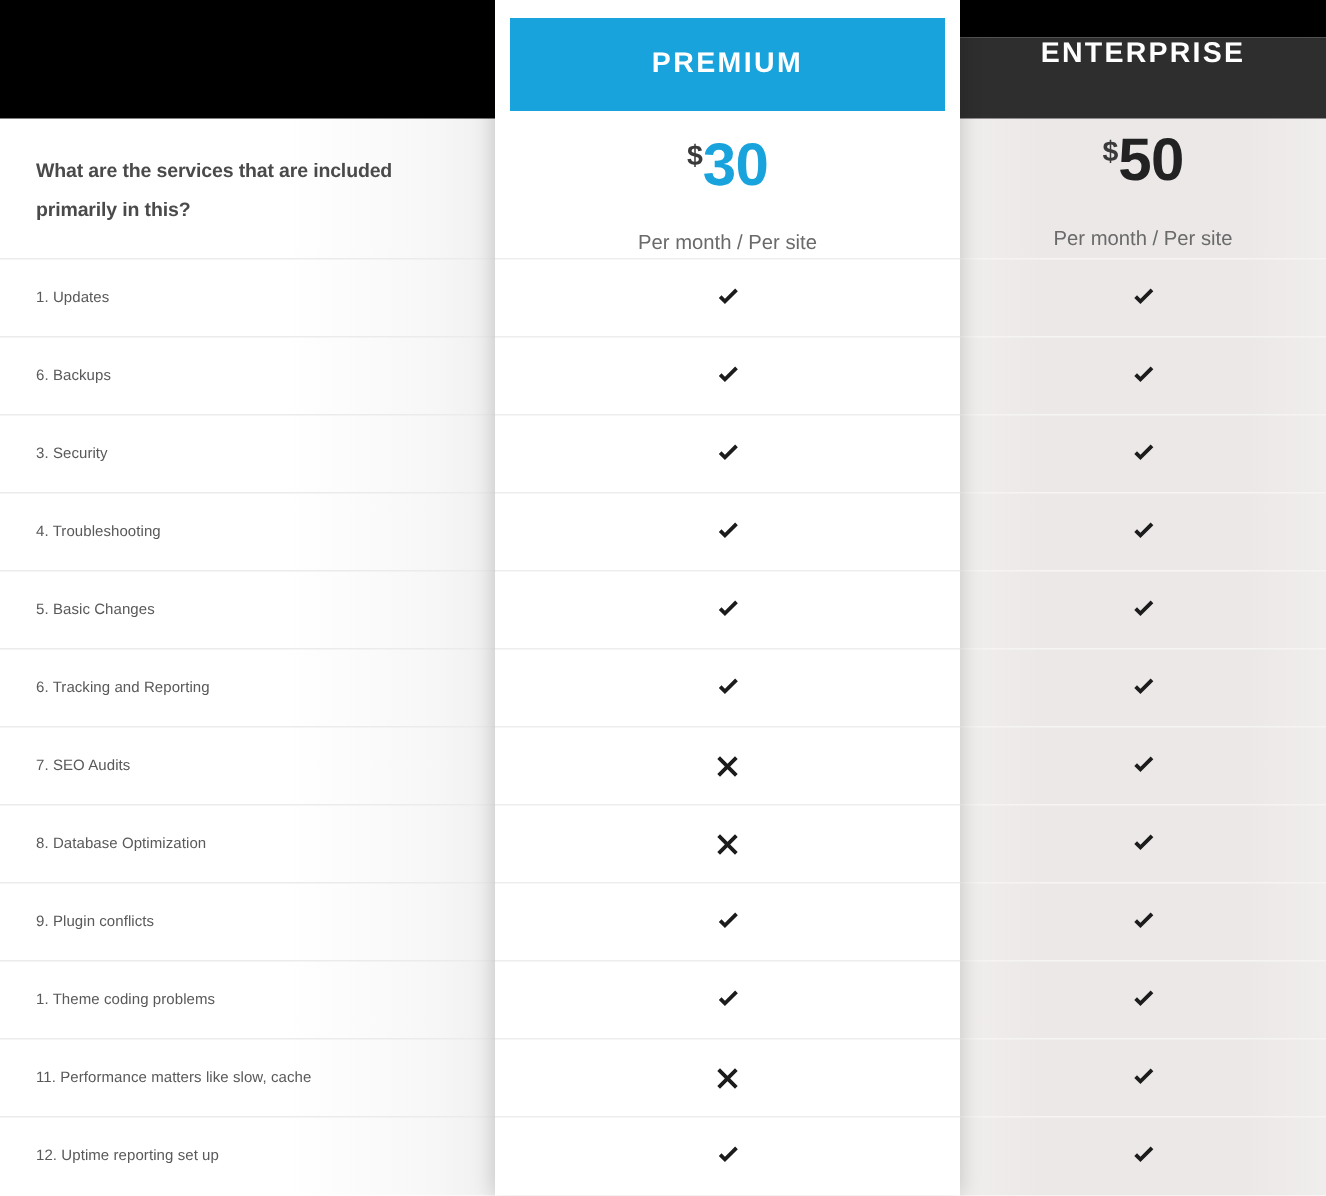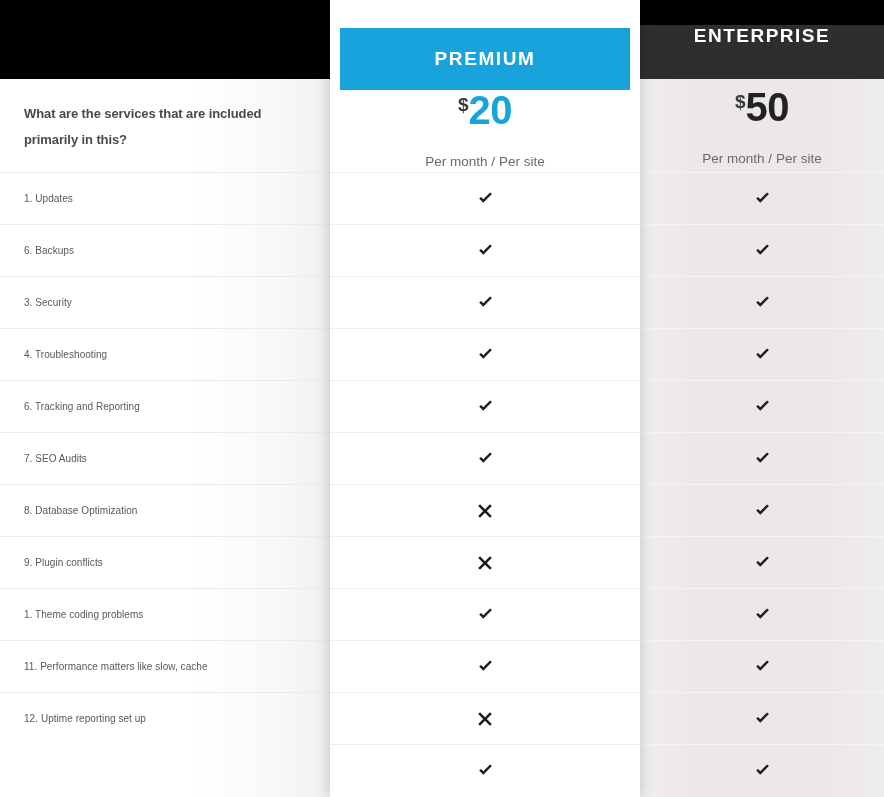--- a/index.html
+++ b/index.html
@@ -78,21 +78,21 @@
     top: 0;
     width: 310px;
     height: 797px;
     background: #ffffff;
     box-shadow: 0 0 14px rgba(0,0,0,0.20);
     z-index: 5;
   }
   .premium-banner {
     position: absolute;
     left: 10px;
-    top: 28px;
+    top: 12px;
     width: 290px;
     height: 62px;
     background: #18a3dd;
     display: flex;
     align-items: center;
     justify-content: center;
   }
   .premium-banner-label {
     font-size: 19px;
     font-weight: 700;
@@ -223,20 +223,23 @@
         <div class="feature-row">
           <span>6. Backups</span>
         </div>
         <div class="feature-row">
           <span>3. Security</span>
         </div>
         <div class="feature-row">
           <span>4. Troubleshooting</span>
         </div>
         <div class="feature-row">
+          <span>5. Basic Changes</span>
+        </div>
+        <div class="feature-row">
           <span>6. Tracking and Reporting</span>
         </div>
         <div class="feature-row">
           <span>7. SEO Audits</span>
         </div>
         <div class="feature-row">
           <span>8. Database Optimization</span>
         </div>
         <div class="feature-row">
           <span>9. Plugin conflicts</span>
@@ -252,21 +255,21 @@
         </div>
       </div>
   </div>
 
   <div class="col-premium">
     <div class="premium-banner">
       <span class="premium-banner-label">PREMIUM</span>
     </div>
     <div class="premium-price-block">
       <span class="price-line">
-        <span class="price-currency">$</span><span class="price-amount blue">20</span>
+        <span class="price-currency">$</span><span class="price-amount blue">30</span>
       </span>
       <span class="price-period">Per month / Per site</span>
     </div>
     <div class="premium-rows" id="premium-rows">
         <div class="mark-row">
           <span class="mark">
             <svg width="17" height="17" viewBox="0 0 17 17" aria-hidden="true">
               <path d="M2.2 8.6 L6.3 12.7 L14.9 4.1 L13.1 2.4 L6.3 9.2 L4.0 6.9 Z" fill="#1c1c1c"></path>
             </svg>
           </span>

